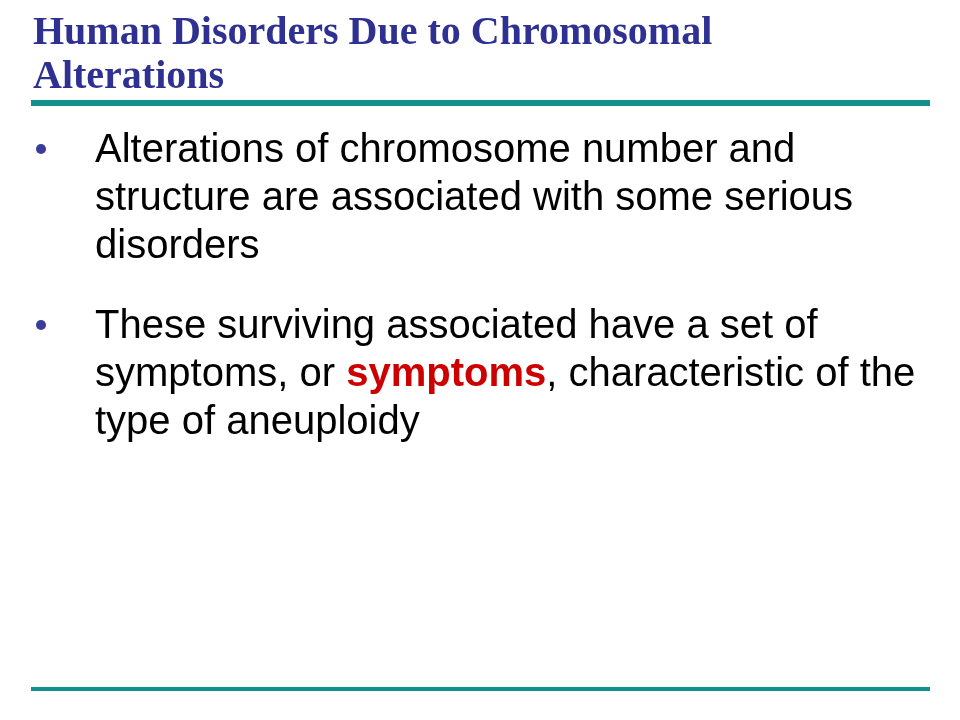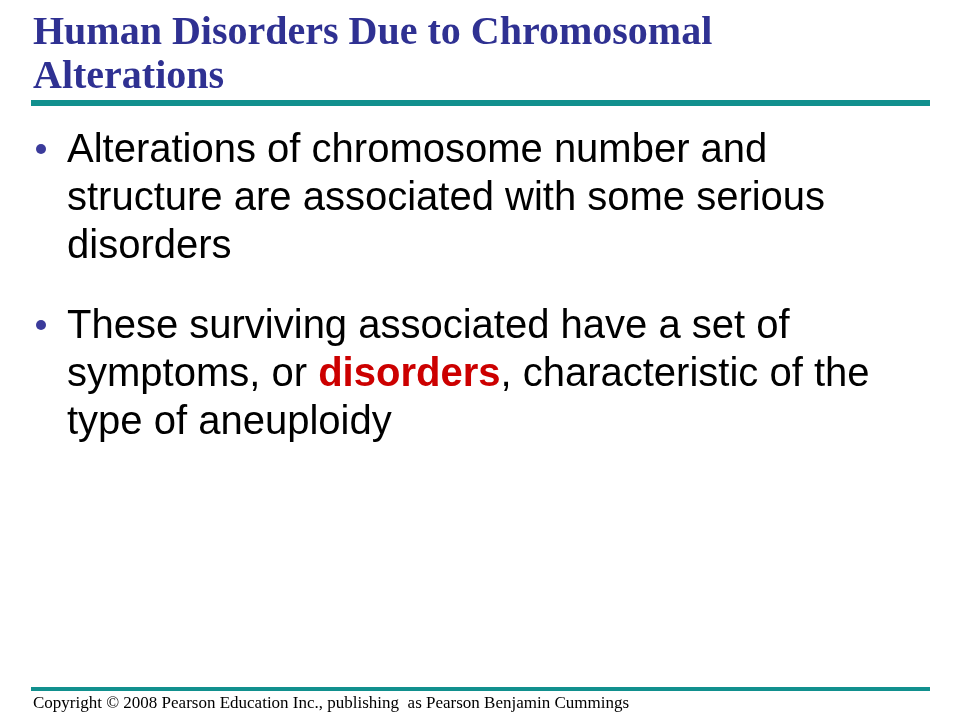--- a/index.html
+++ b/index.html
@@ -47,20 +47,21 @@
     position: absolute;
     left: 36px;
     top: 124px;
     width: 900px;
   }
   .bullet-list { list-style: none; }
   .bullet-item {
     display: flex;
     align-items: flex-start;
     margin-bottom: 32px;
+    gap: 28px;
   }
   .bullet-dot {
     flex: 0 0 auto;
     width: 10px;
     height: 10px;
     border-radius: 50%;
     background: var(--bullet_indigo);
     margin-top: 20px;
     margin-right: 21px;
   }
@@ -110,23 +111,22 @@
     <ul class="bullet-list">
 
       <li class="bullet-item">
         <span class="bullet-dot"></span>
         <p class="bullet-text">Alterations of chromosome number and structure are associated with some serious disorders</p>
       </li>
 
 
       <li class="bullet-item">
         <span class="bullet-dot"></span>
-        <p class="bullet-text"><span>These surviving associated have a set of symptoms, or </span><span class="highlight-term">disorders</span><span>, characteristic of the type of aneuploidy</span></p>
+        <p class="bullet-text"><span>These surviving associated have a set of symptoms, or </span><span class="highlight-term">symptoms</span><span>, characteristic of the type of aneuploidy</span></p>
       </li>
 
     </ul>
   </div>
 
   <div class="footer-rule"></div>
 
-  <div class="footer-text">Copyright © 2008 Pearson Education Inc., publishing  as Pearson Benjamin Cummings</div>
 
 </div>
 
 </body></html>

